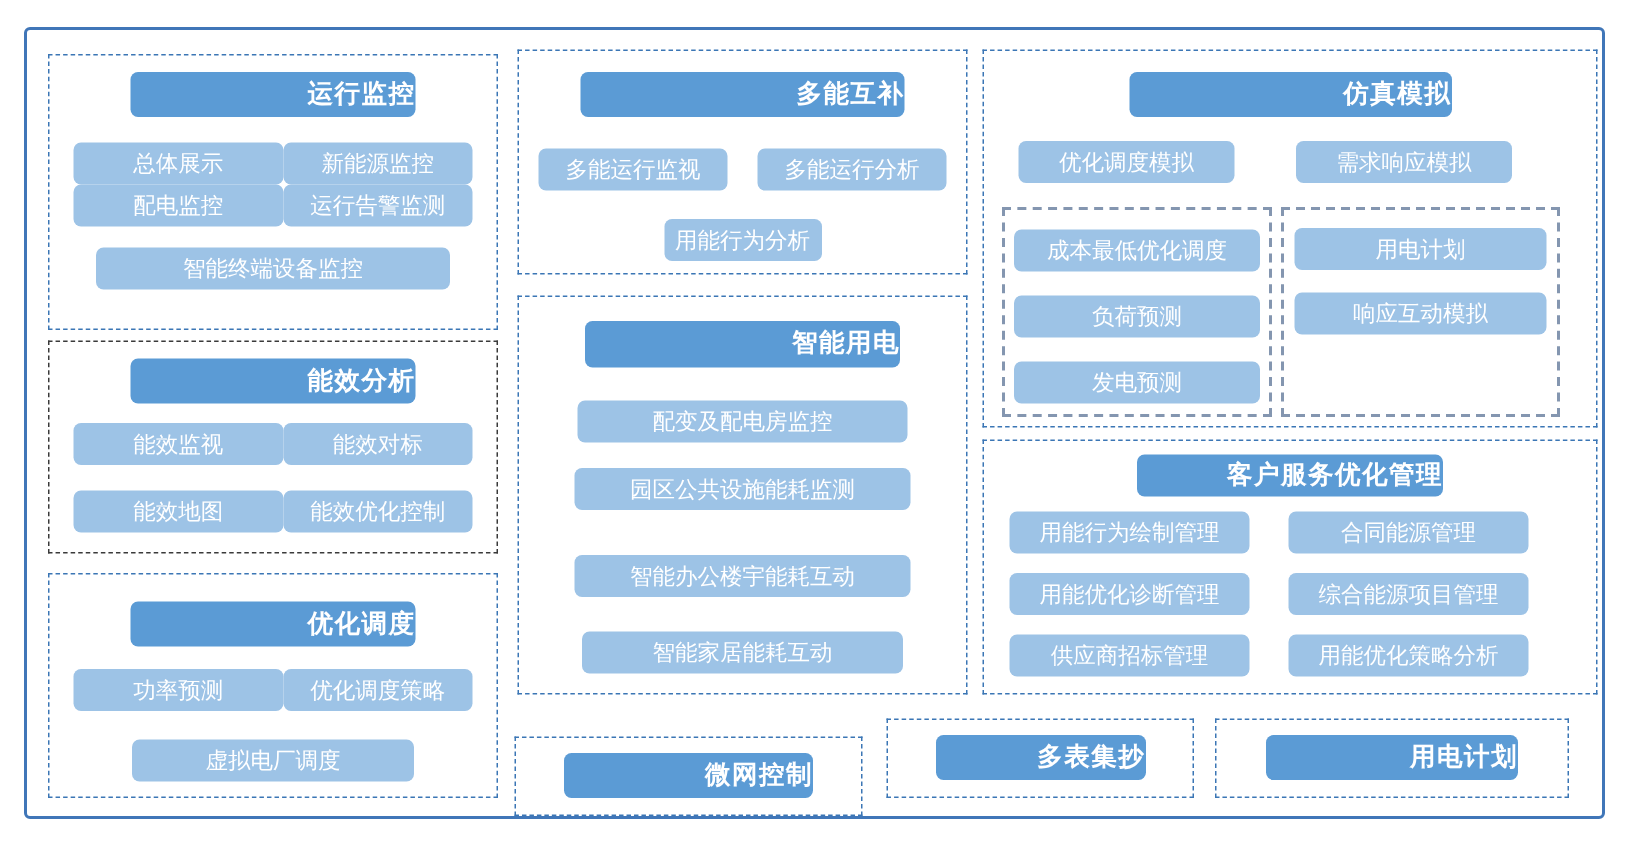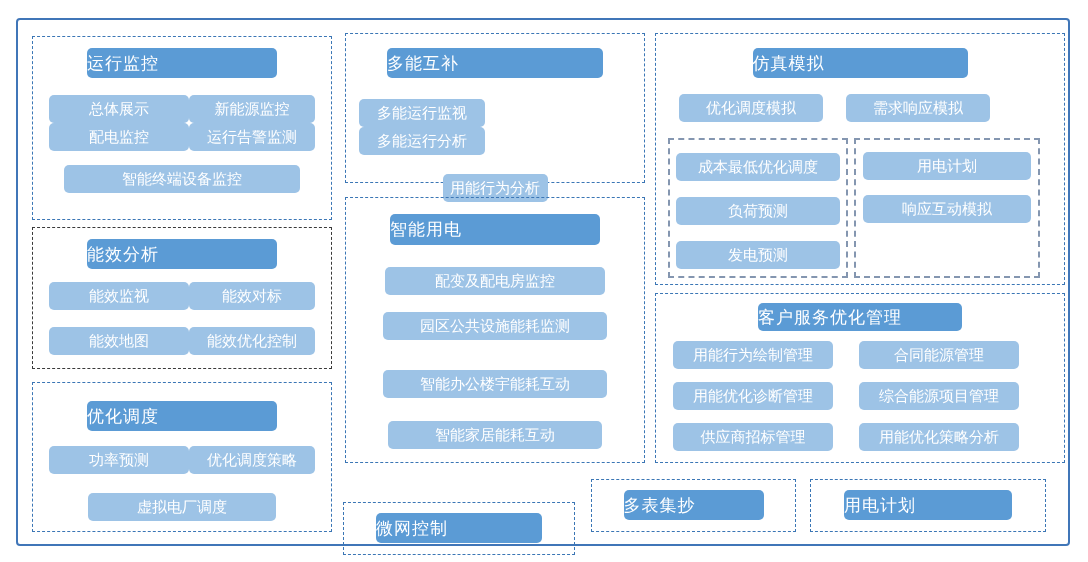--- a/index.html
+++ b/index.html
@@ -18,49 +18,49 @@
     font-family:"DejaVu Sans","Liberation Sans",sans-serif;
   }
   .frame{
     position:absolute;left:16px;top:18px;width:1054px;height:528px;
     border:2px solid var(--outer-border);border-radius:4px;background:#fff;
   }
   .sec{position:absolute;border:1px dashed var(--dash-blue);}
   .sec.dark{border-color:var(--dash-dark);}
   .hdr{
     background:var(--header-fill);color:var(--text-color);
-    font-weight:normal;font-size:17px;text-align:left;
+    font-weight:bold;font-size:17px;text-align:right;
     border-radius:5px;height:30px;line-height:30px;
     margin-left:auto;margin-right:auto;letter-spacing:1px;
   }
   .itm{
     background:var(--item-fill);color:var(--text-color);
     font-size:15px;text-align:center;border-radius:5px;
     height:28px;line-height:28px;white-space:nowrap;overflow:hidden;
   }
   .row{display:flex;}
   .center{margin-left:auto;margin-right:auto;}
   
   #sec-op{left:32px;top:36px;width:300px;height:184px;}
   #sec-ee{left:32px;top:227px;width:300px;height:142px;}
   #sec-od{left:32px;top:382px;width:300px;height:150px;}
   #sec-me{left:345px;top:33px;width:300px;height:150px;}
   #sec-sp{left:345px;top:197px;width:300px;height:266px;}
   #sec-sim{left:655px;top:33px;width:410px;height:252px;}
   #sec-cs{left:655px;top:293px;width:410px;height:170px;}
-  #sec-mg{left:343px;top:502px;width:232px;height:53px;}
+  #sec-mg{left:343px;top:491px;width:232px;height:53px;}
   #sec-mm{left:591px;top:479px;width:205px;height:53px;}
   #sec-om{left:810px;top:479px;width:236px;height:53px;}
   
   .pair{justify-content:space-between;padding:0 16px;}
   .pair .itm:first-child{width:144px;}
   .pair .itm:last-child{width:130px;}
-  #sec-me .pair{padding:1px 13px;flex-direction:column;}
+  #sec-me .pair{padding:1px 13px;}
   #sec-me .pair .itm{width:126px;}
-  #sec-sim .toprow{padding-left:23px;gap:23px;margin-top:16px;}
+  #sec-sim .toprow{padding-left:23px;gap:41px;margin-top:16px;}
   #sec-sim .toprow .itm{width:144px;}
   .subboxes{padding-left:12px;gap:6px;margin-top:16px;}
   .subbox{border:2px dashed var(--dash-slate);height:140px;display:flex;flex-direction:column;align-items:center;}
   .subbox.a{width:180px;padding-top:13px;gap:16px;}
   .subbox.a .itm{width:164px;}
   .subbox.b{width:186px;padding-top:12px;gap:15px;}
   .subbox.b .itm{width:168px;}
   .cols{display:grid;grid-template-columns:160px 160px;column-gap:26px;row-gap:13px;padding:0 0 0 17px;margin-top:10px;}
   .bottom-btn{width:166px;margin-top:10px;}
   #sec-mm .bottom-btn{width:140px;}

